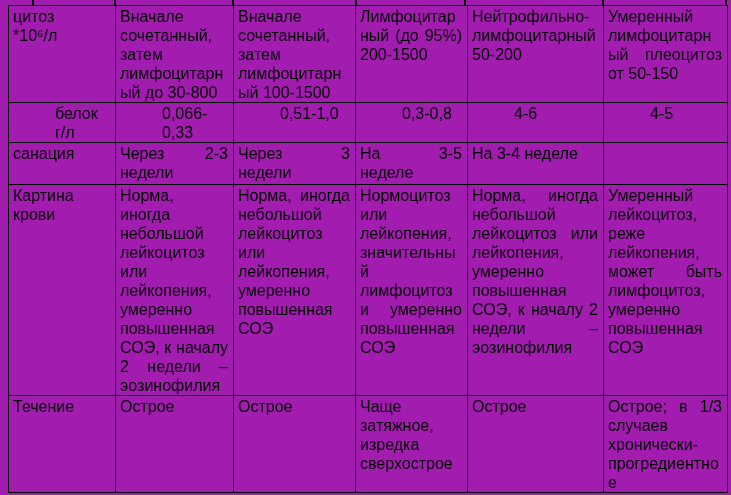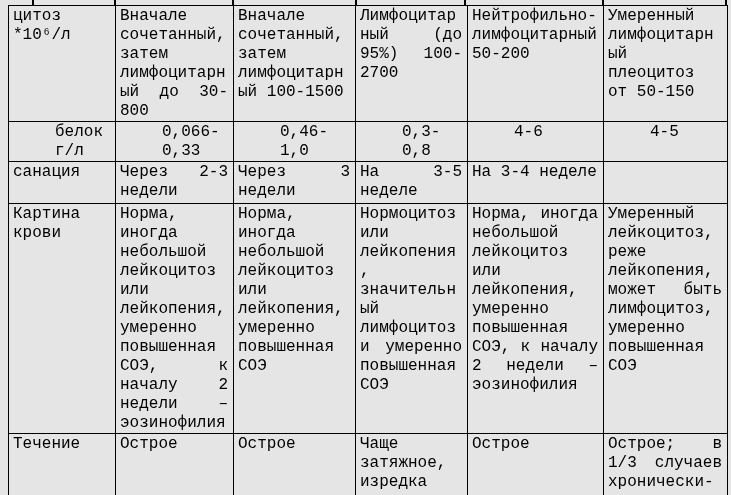--- a/index.html
+++ b/index.html
@@ -1,21 +1,21 @@
 <!DOCTYPE html>
 <html><head>
 <meta charset="utf-8">
 <style>
   html,body{margin:0;padding:0;background:#ffffff;}
   .page{
     position:relative;
     width:731px;height:495px;
-    background:#e5e5e5;
+    background:#a21caf;
     color:#000;
-    font-family:Liberation Mono, monospace;
+    font-family:Liberation Sans, sans-serif;
     overflow:hidden;
   }
   
   .stub{position:absolute;top:0;width:2px;height:6px;background:#000;}
   .stub.s0{left:32px;}
   .stub.s1{left:114px;}
   .stub.s2{left:232px;}
   .stub.s3{left:355px;}
   .stub.s4{left:464px;}
   .stub.s5{left:602px;}
@@ -75,28 +75,28 @@
         <col class="c3">
         <col class="c4">
         <col class="c5">
     </colgroup>
     <tbody>
       <tr class="r0">
         <td>цитоз
 *10⁶/л</td>
         <td>Вначале сочетанный, затем лимфоцитарный до 30-800</td>
         <td>Вначале сочетанный, затем лимфоцитарный 100-1500</td>
-        <td>Лимфоцитарный (до 95%) 100-2700</td>
+        <td>Лимфоцитарный (до 95%) 200-1500</td>
         <td>Нейтрофильно-лимфоцитарный 50-200</td>
         <td>Умеренный лимфоцитарный плеоцитоз от 50-150</td>
       </tr>
       <tr class="r1">
         <td>белок г/л</td>
         <td>0,066-0,33</td>
-        <td>0,46-1,0</td>
+        <td>0,51-1,0</td>
         <td>0,3-0,8</td>
         <td>4-6</td>
         <td>4-5</td>
       </tr>
       <tr class="r4">
         <td>санация</td>
         <td>Через 2-3 недели</td>
         <td>Через 3 недели</td>
         <td>На 3-5 неделе</td>
         <td>На 3-4 неделе</td>

